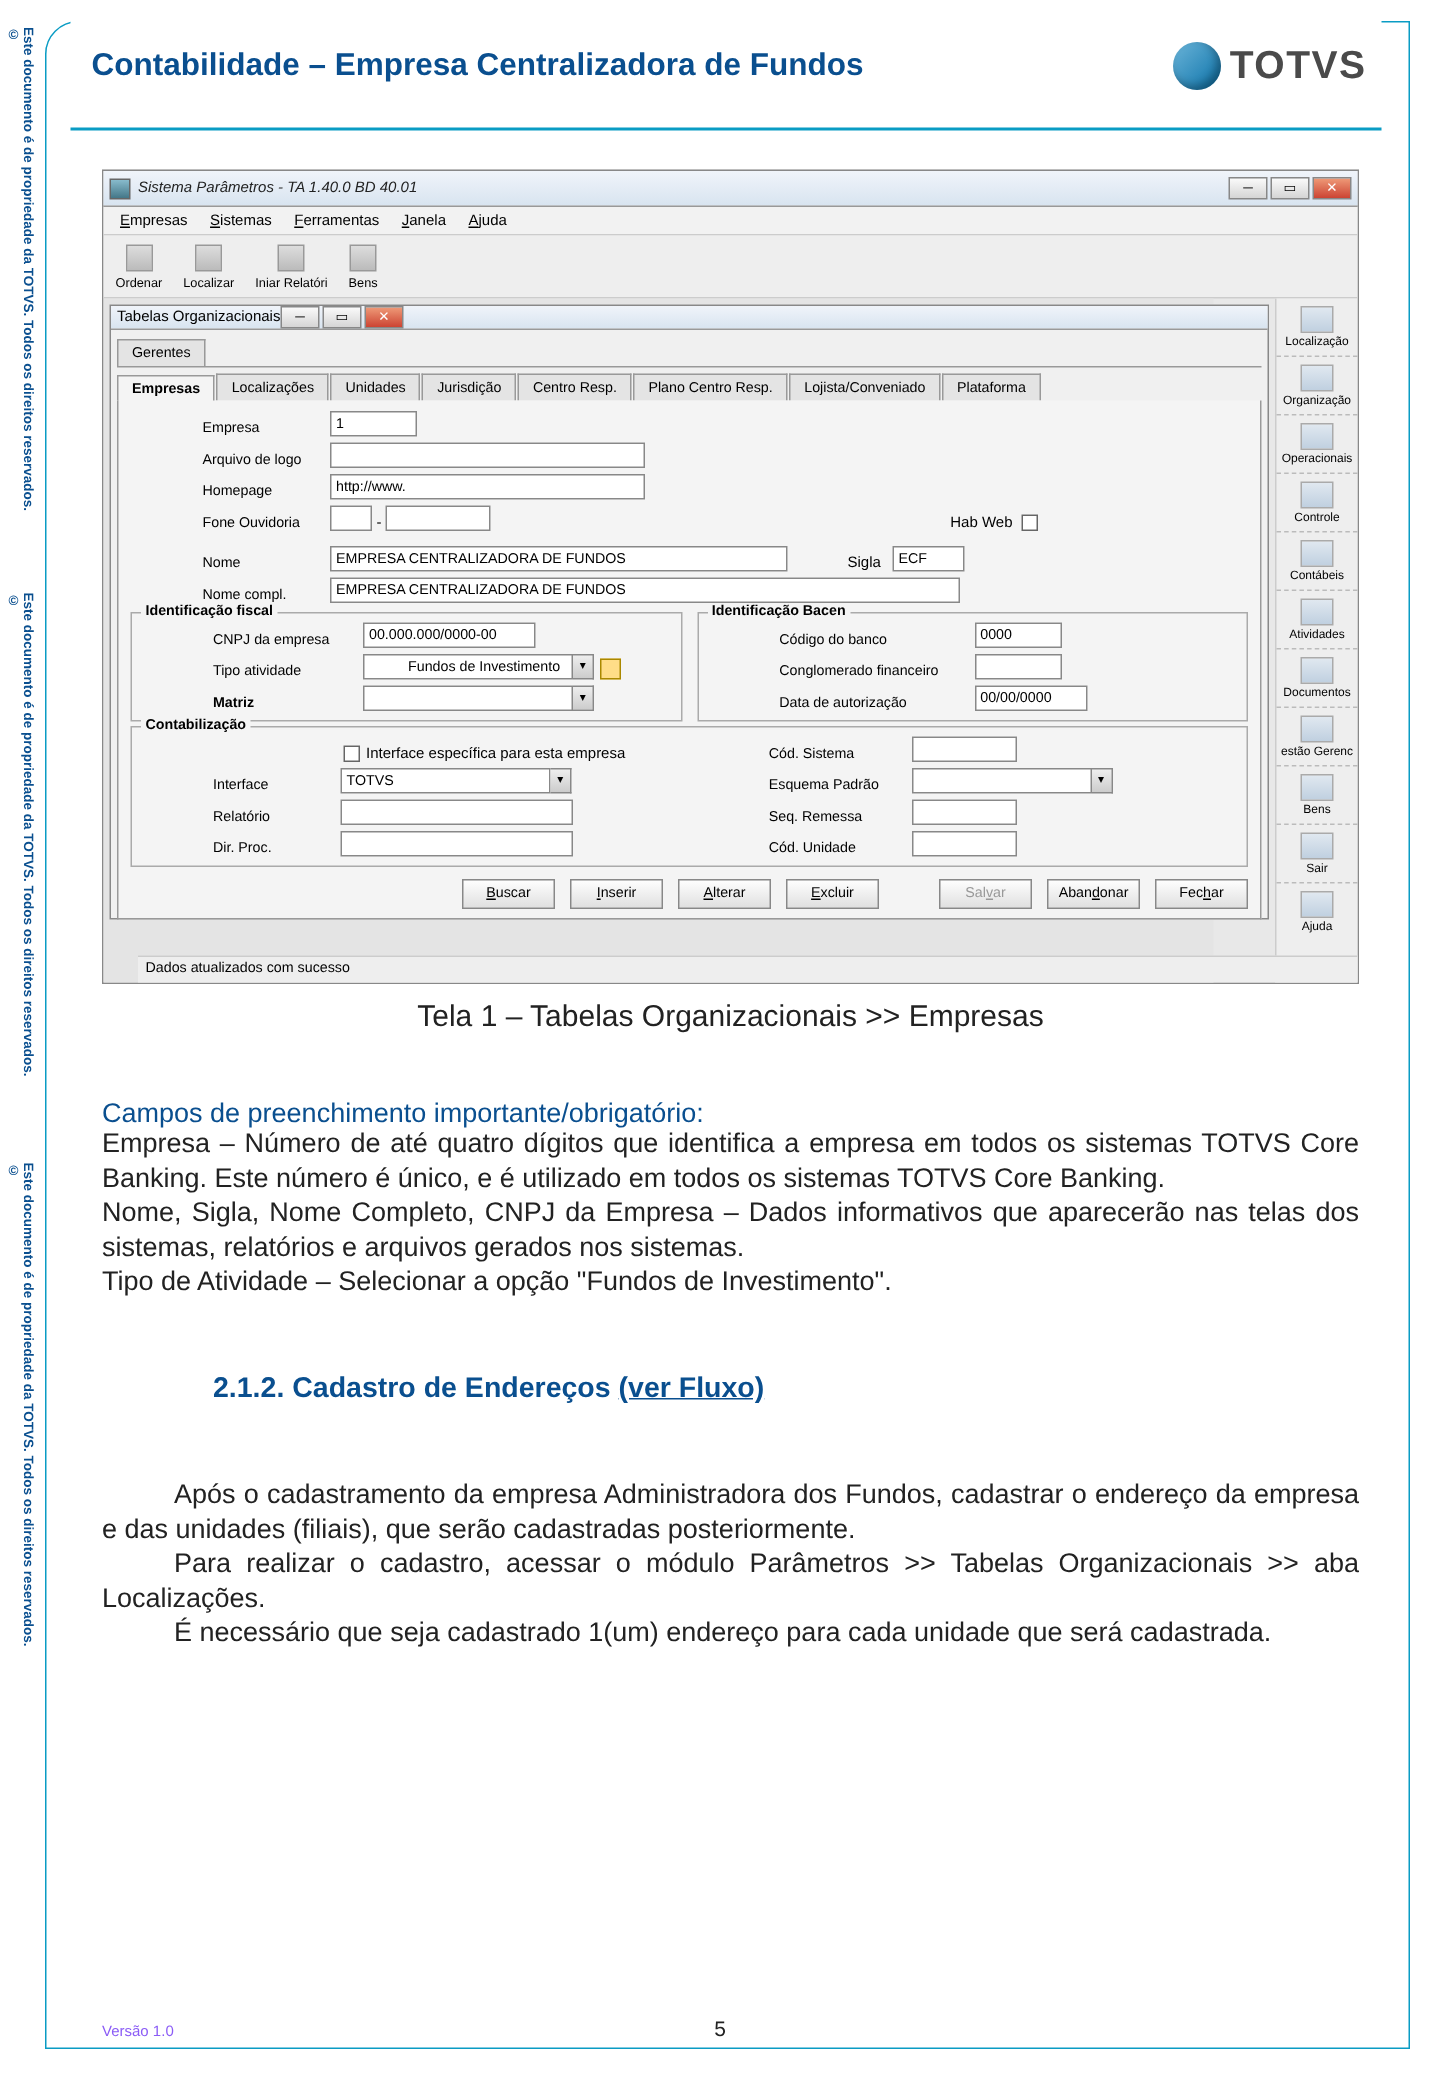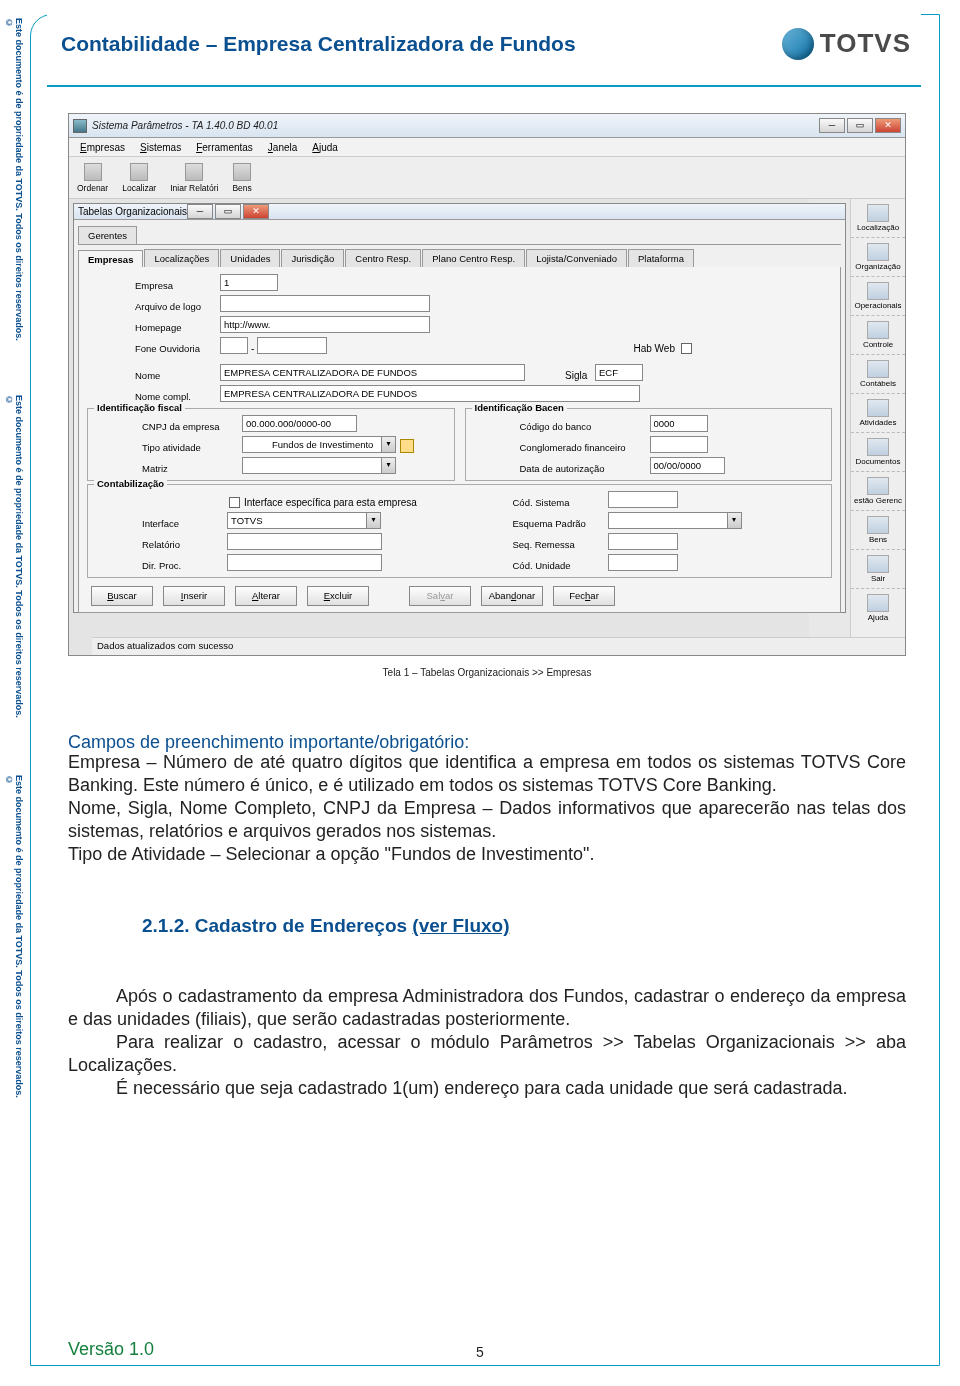--- a/index.html
+++ b/index.html
@@ -55,37 +55,37 @@
   .finput { background: #fff; border: 1px solid #888; height: 17px; padding: 0 3px; font-size: 9.5px; display: flex; align-items: center; }
   .fselect { display: flex; }
   .fselect .arrow { width: 14px; background: linear-gradient(#eee,#ccc); border: 1px solid #888; border-left:none; text-align: center; font-size: 8px; line-height: 14px; }
   .fcheckbox { width: 11px; height: 11px; border: 1px solid #666; background: #fff; margin-left: 2px; }
   
   .fieldset { border: 1px solid #aaa; padding: 5px 6px 3px 6px; margin-top: 3px; position: relative; }
   .fieldset .legend { position: absolute; top: -7px; left: 6px; background: #f4f4f4; padding: 0 3px; font-size: 9.5px; font-weight: bold; }
   .two-col { display: flex; gap: 10px; }
   .col { flex: 1; }
   
-  .btn-row { display: flex; gap: 10px; margin-top: 8px; padding-left: 4px; }
+  .btn-row { display: flex; gap: 10px; margin-top: 8px; padding-left: 4px; justify-content: flex-end; }
   .fbtn { width: 62px; height: 20px; background: linear-gradient(#fefefe,#e0e0e0); border: 1px solid #888; font-size: 9.5px; text-align: center; line-height: 18px; }
   .fbtn.disabled { color: #999; }
   
   .status-bar { height: 18px; background: #eee; border-top: 1px solid #ccc; font-size: 9.5px; padding: 2px 5px; position:absolute; bottom:0; left:0; right:0;margin-left:23px;}
   
-  .caption { position: absolute; left: 68px; top: 667px; width: 838px; text-align: center; font-size: 10px; color: #222; }
+  .caption { position: absolute; left: 68px; top: 667px; width: 838px; text-align: center; font-size: 20px; color: #222; }
   
   .body-text { position: absolute; left: 68px; width: 838px; font-size: 18px; color: #222; line-height: 1.28; text-align: justify; margin-top: 28px; }
   .intro-line { top: 703px; color: #0a4f8f; }
   .para1 { top: 723px; }
   
   .heading { position: absolute; left: 142px; top: 915px; font-size: 19px; color: #0a4f8f; font-weight: bold; }
   .heading .link { text-decoration: underline; }
   .para2 { top: 957px; }
   
-  .footer-v { position: absolute; left: 68px; bottom: 26px; font-size: 18px; color: #15803d; }
+  .footer-v { position: absolute; left: 68px; bottom: 26px; font-size: 10px; color: #8b5cf6; }
   .footer-p { position: absolute; left: 0; right:0; bottom: 26px; text-align:center; font-size: 14px; color: #222; }
 </style>
 </head>
 <body>
 
 <div class="side-text side1">Este documento é de propriedade da TOTVS. Todos os direitos reservados. ©</div>
 <div class="side-text side2">Este documento é de propriedade da TOTVS. Todos os direitos reservados. ©</div>
 <div class="side-text side3">Este documento é de propriedade da TOTVS. Todos os direitos reservados. ©</div>
 
 <div class="page-frame"></div>
@@ -204,21 +204,21 @@
                     </div>
                   <div class="frow">
                       <div class="flabel" style="width:100px;">Tipo atividade</div>
                       <div class="fselect">
                         <div class="finput" style="width:140px;padding-left:29px;">Fundos de Investimento</div>
                         <div class="arrow">▾</div>
                       </div>
                       <div style="width:14px;height:14px;background:#fd8;border:1px solid #a80;margin-left:4px;"></div>
                     </div>
                   <div class="frow">
-                      <div class="flabel" style="width:100px;">Matriz</div>
+                      <div class="flabel" style="width:100px;font-weight:bold;">Matriz</div>
                       <div class="fselect">
                         <div class="finput" style="width:140px;"></div>
                         <div class="arrow">▾</div>
                       </div>
                     </div>
                 </div>
                 <div class="col fieldset">
                   <div class="legend">Identificação Bacen</div>
                   <div class="frow">
                       <div class="flabel" style="width:130px;">Código do banco</div>

